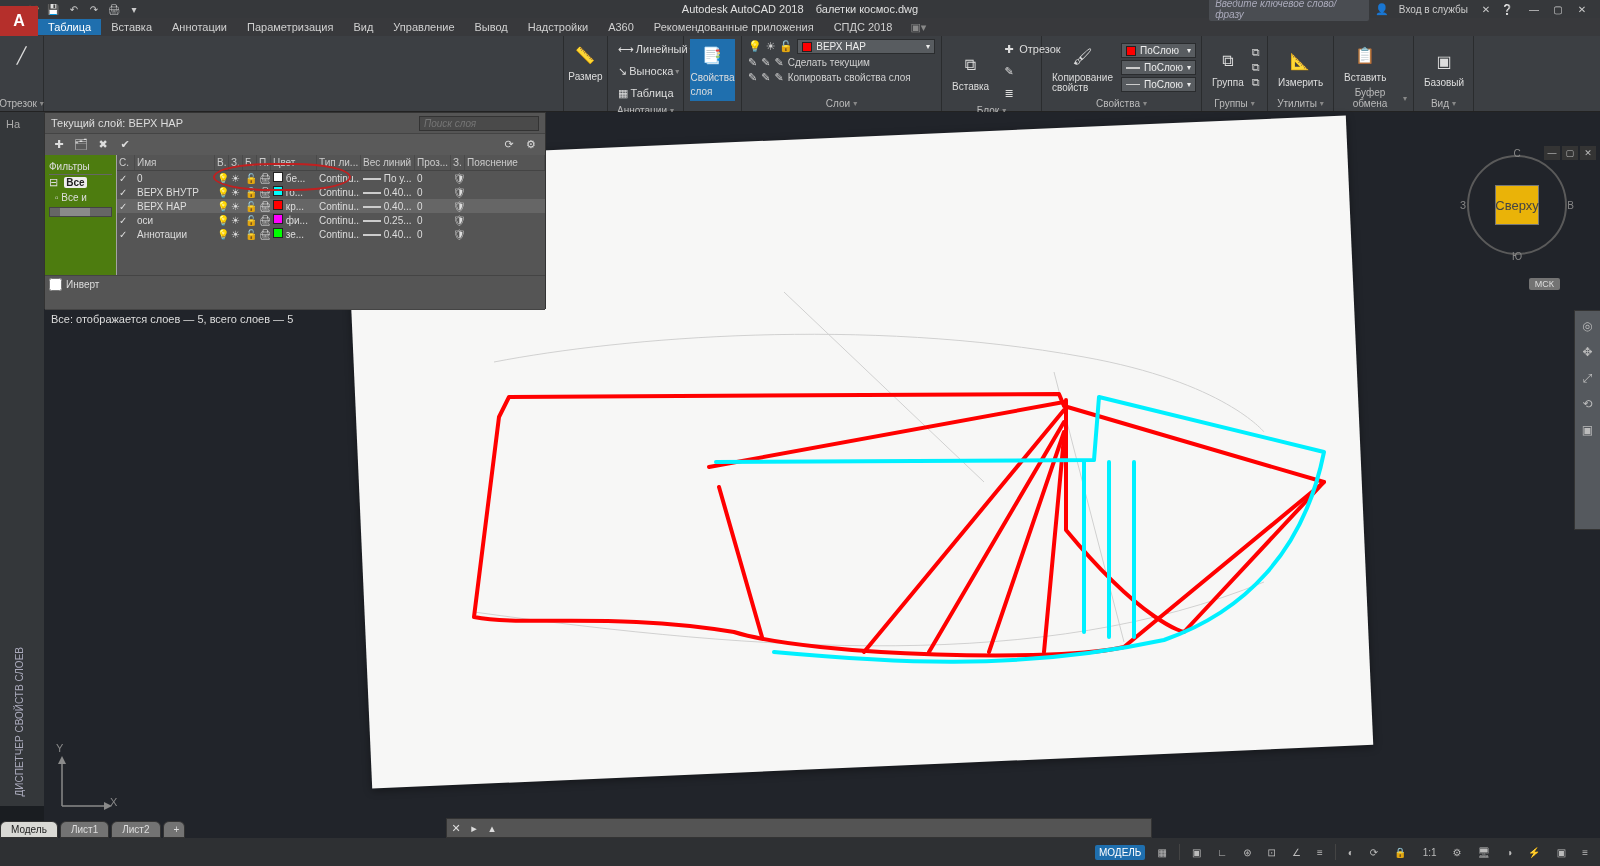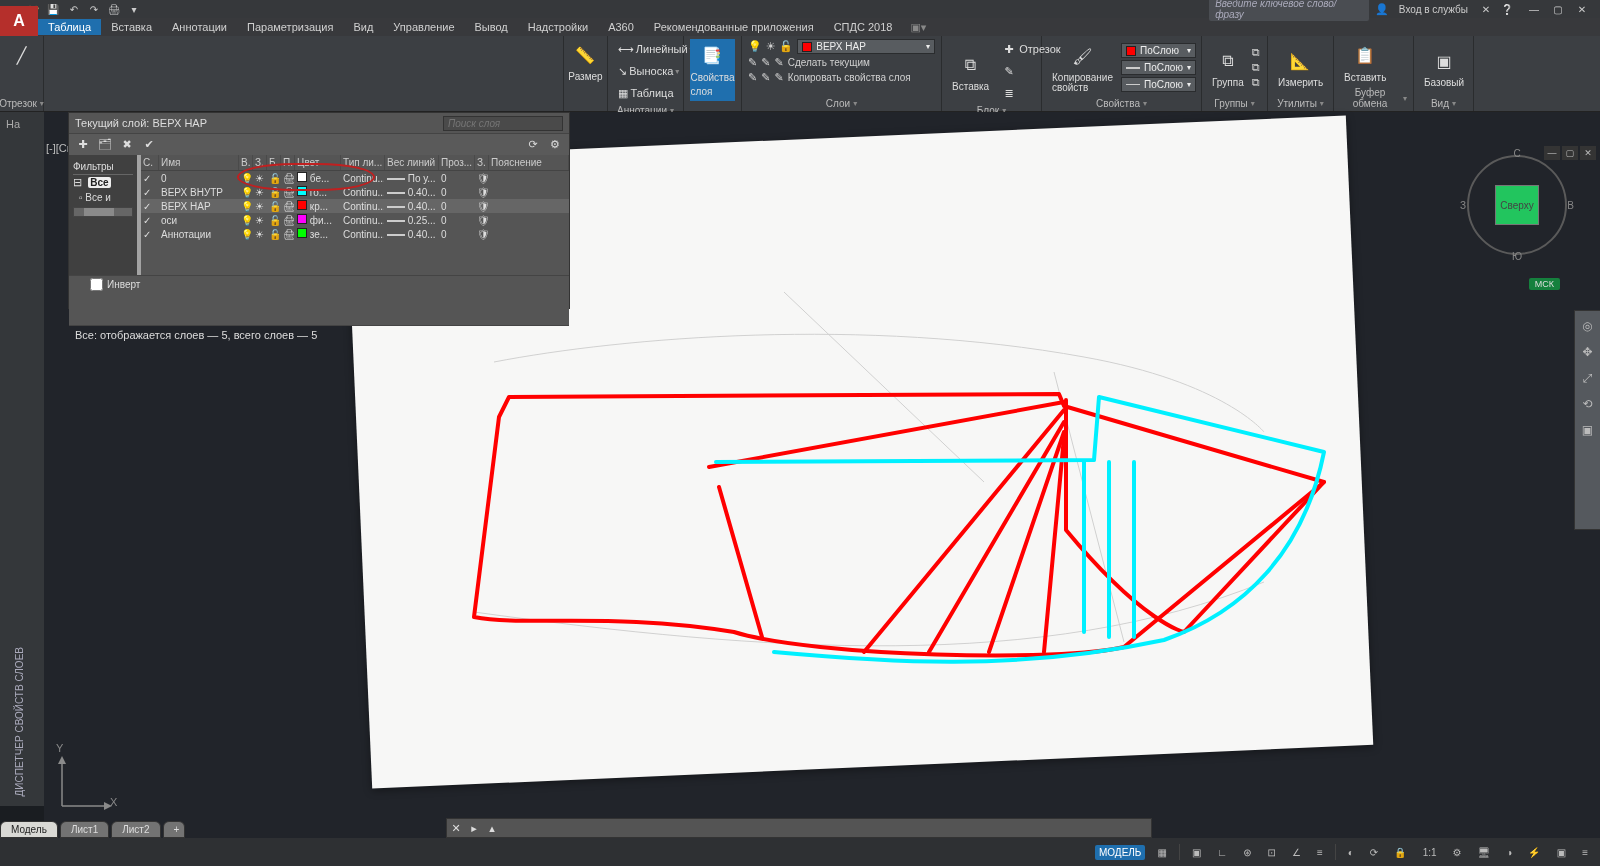--- a/index.html
+++ b/index.html
@@ -120,35 +120,34 @@
   pointer-events:none;
 }
 
 
 .layer-panel {
   position:absolute;
   left:44px; top:112px;
   width:502px; height:197px;
   background:#555555; border:1px solid #333;
   color:#ddd;
-  margin-left:24px;
 }
 .layer-panel .hdr {
   height:20px; background:#555; display:flex; align-items:center;
   justify-content:space-between; padding:0 6px; font-size:11px;
 }
 .layer-panel .toolbar {
   height:22px; background:#5a5a5a; display:flex; align-items:center; gap:6px;
   padding:0 6px; border-top:1px solid #444;
 }
 .layer-panel .toolbar .ti { width:16px; height:16px; font-size:11px; display:flex;align-items:center;justify-content:center; }
 .layer-panel .toolbar .right-ti { margin-left:auto; display:flex; gap:6px; }
 .layer-panel .body { display:flex; height:calc(100% - 75px); }
 .layer-panel .filter-col {
-  width:72px; background:#404040; border-right:4px solid #a3a3a3;
+  width:72px; background:#4d7c0f; border-right:1px solid #a3a3a3;
   padding:4px;
 }
 .layer-panel .filter-col .fhdr { font-size:10px; border-bottom:1px solid #666; padding:2px 0; }
 .layer-panel .filter-col .fnode { font-size:10px; padding:2px 0 2px 6px; white-space:nowrap; overflow:hidden; }
 .layer-panel .filter-col .fnode.box { background:#eee; color:#222; border-radius:2px; padding:0 2px; display:inline-block; font-weight:bold; margin:2px 0 2px 4px; }
 .layer-panel .list-col { flex:1; overflow:hidden; }
 .layer-panel .list-hdr {
   display:grid;
   grid-template-columns: 18px 80px 14px 14px 14px 14px 46px 44px 54px 36px 14px 1fr;
   font-size:10px; background:#555; border-bottom:1px solid #444;
@@ -158,46 +157,46 @@
 .layer-panel .row {
   display:grid;
   grid-template-columns: 18px 80px 14px 14px 14px 14px 46px 44px 54px 36px 14px 1fr;
   font-size:10px; height:14px; align-items:center;
 }
 .layer-panel .row div { padding:0 2px; white-space:nowrap; overflow:hidden; border-right:1px solid rgba(0,0,0,0); }
 .layer-panel .row.sel { background:#666666; }
 .layer-panel .row .sw { width:10px; height:10px; display:inline-block; border:1px solid #222; }
 .layer-panel .row .lw-line { display:inline-block; width:18px; border-top:2px solid #ccc; vertical-align:middle; }
 .layer-panel .footer {
-  height:50px; background:#555; border-top:1px solid #444;
-  padding:2px 21px; font-size:10px;
+  height:34px; background:#555; border-top:1px solid #444;
+  padding:2px 4px; font-size:10px;
 }
 .layer-panel .footer .inv { display:flex; align-items:center; gap:4px; }
 .layer-panel .status { border-top:1px solid #444; padding:3px 6px; }
 .hscroll { height:10px; background:#666; border:1px solid #444; margin:2px 0; position:relative; }
 .hscroll .thumb { position:absolute; left:10px; width:30px; top:0; bottom:0; background:#8a8a8a; }
 .red-oval {
   position:absolute; left:168px; top:50px; width:138px; height:28px;
   border:2px solid #c02020; border-radius:50%/60%; pointer-events:none;
 }
 
 
 .viewcube {
   position:absolute; top:150px; right:28px; width:110px; height:110px;
   display:flex; align-items:center; justify-content:center;
   color:#888;
 }
 .viewcube .ring { position:absolute; width:100px; height:100px; border:2px solid #5a5a5a; border-radius:50%; }
-.viewcube .face { width:44px; height:40px; background:#22c55e; color:#444; display:flex;align-items:center;justify-content:center; font-size:10px; border:1px solid #777; }
+.viewcube .face { width:44px; height:40px; background:#eab308; color:#444; display:flex;align-items:center;justify-content:center; font-size:13px; border:1px solid #777; }
 .viewcube .lbl { position:absolute; font-size:10px; color:#888; }
 .viewcube .lbl.n { top:-2px; left:50%; transform:translateX(-50%); }
 .viewcube .lbl.s { bottom:-2px; left:50%; transform:translateX(-50%); }
 .viewcube .lbl.e { right:-2px; top:50%; transform:translateY(-50%); }
 .viewcube .lbl.w { left:-2px; top:50%; transform:translateY(-50%); }
-.wcs { position:absolute; top:278px; right:40px; background:#15803d; color:#ddd; font-size:9px; padding:1px 6px; border-radius:2px; }
+.wcs { position:absolute; top:278px; right:40px; background:#737373; color:#ddd; font-size:9px; padding:1px 6px; border-radius:2px; }
 
 
 .navbar {
   position:absolute; right:0; top:310px; width:26px; height:220px;
   background:#55595e; border:1px solid #333; border-right:none;
   display:flex; flex-direction:column; align-items:center; gap:8px; padding:6px 0;
 }
 .navbar .ni { width:18px; height:18px; color:#bbb; display:flex;align-items:center;justify-content:center; font-size:12px; }
 
 
@@ -246,20 +245,25 @@
 
 <div class="titlebar">
   <div class="left-icons">
     <span class="ti">▢</span>
     <span class="ti">📂</span>
     <span class="ti">💾</span>
     <span class="ti">↶</span>
     <span class="ti">↷</span>
     <span class="ti">🖨</span>
     <span class="ti">▾</span>
+  </div>
+  <div class="center-title">
+    <span>Autodesk AutoCAD 2018</span>
+    &nbsp;&nbsp;
+    <span>балетки космос.dwg</span>
   </div>
   <div class="right-area">
     <div class="searchbox">Введите ключевое слово/фразу</div>
     <span>👤</span>
     <span class="signin">Вход в службы</span>
     <span class="ti">✕</span>
     <span class="ti">❔</span>
     <div class="win-btns">
       <span class="wb">—</span>
       <span class="wb">▢</span>

